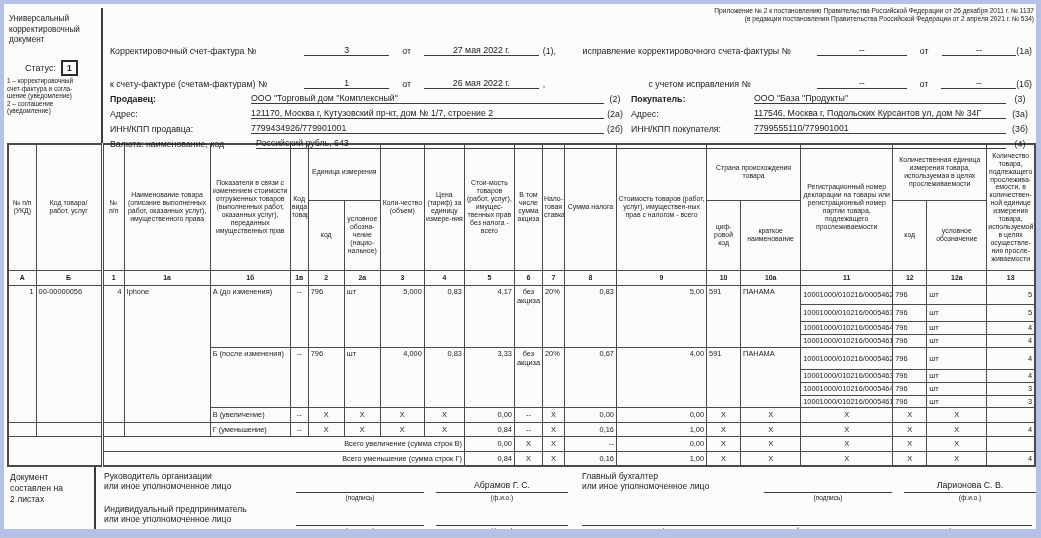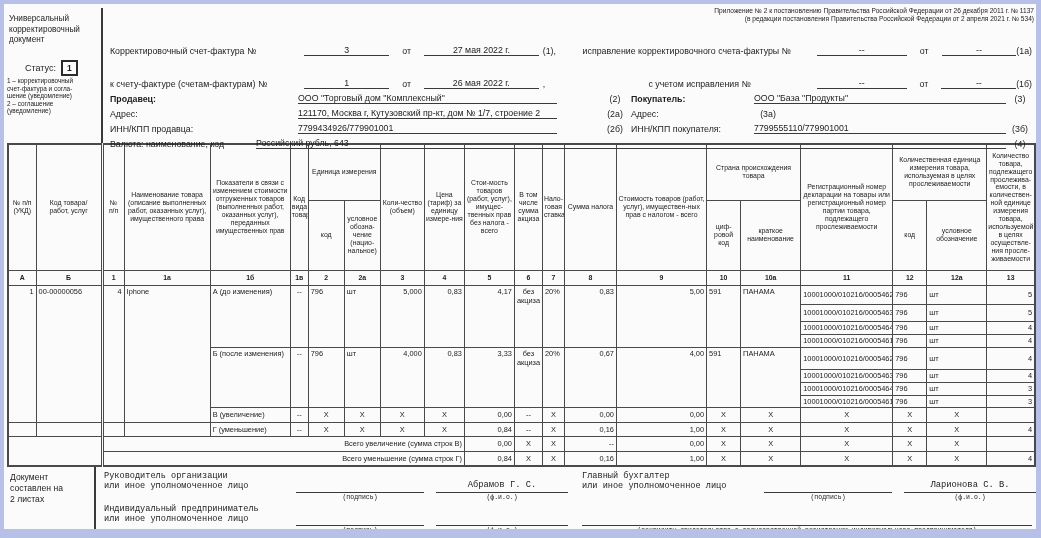--- a/index.html
+++ b/index.html
@@ -24,42 +24,42 @@
   .w-date{width:115px;}
   .w-ref{width:40px;padding-left:4px;}
   .w-lbl2{width:235px;}
   .w-no2{width:90px;}
   .w-date2{width:75px;}
   .w-refend{flex:1;text-align:right;padding-right:2px;}
   .prow{display:flex;align-items:flex-end;font-size:8.8px;height:14px;margin-top:1px;}
   .p-lbl{width:141px;padding-left:6px;}
   .p-val{flex:1;border-bottom:1px solid #3a3a3a;}
   .p-ref{width:22px;text-align:center;}
-  .p-left{display:flex;align-items:center;width:522px;gap:47px;}
+  .p-left{display:flex;align-items:center;width:522px;}
   .p-right{display:flex;align-items:flex-end;flex:1;}
   .p-lbl2{width:123px;padding-left:5px;}
   .p-ref2{width:28px;text-align:center;}
   .bold{font-weight:bold;}
   
   .main-table{border-collapse:collapse;table-layout:fixed;width:1029px;margin-left:3px;border:2px solid #4a4a4a;}
   .main-table td{border:1px solid #4a4a4a;padding:1px 2px;font-size:7.4px;overflow:hidden;vertical-align:middle;}
   .main-table thead td{text-align:center;font-size:6.9px;line-height:1.15;padding:1px;}
   .hn td{font-weight:bold;font-size:7.2px;text-align:center;height:12px;padding:0;}
   .dbr{border-right:3px double #4a4a4a !important;}
   .c{text-align:center;} .r{text-align:right;} .l{text-align:left;}
   .top{vertical-align:top !important;}
   .regcell{font-size:6.4px;white-space:nowrap;}
   tr.h1{height:56px;} tr.h2{height:70px;}
   tr.ra1{height:19px;} tr.ra2{height:17px;} tr.ra3{height:13px;} tr.ra4{height:13px;}
   tr.rb1{height:22px;} tr.rb2{height:13px;} tr.rb3{height:13px;} tr.rb4{height:12px;}
   tr.rv{height:15px;} tr.rg{height:14px;} tr.rt1{height:15px;} tr.rt2{height:15px;}
   
   .footer{position:relative;display:flex;margin-top:0;}
   .pagesbox{width:97px;border-right:2px solid #3a3a3a;padding:5px 0 0 6px;font-size:8.6px;line-height:1.3;height:62px;box-sizing:border-box;}
-  .sigarea{flex:1;padding:4px 0 0 8px;font-family:Liberation Mono, monospace;}
+  .sigarea{flex:1;padding:4px 0 0 8px;}
   .sigrow{display:flex;align-items:flex-start;}
   .sr2{margin-top:3px;}
   .slabel{font-size:8.6px;line-height:1.22;}
   .w-l1{width:192px;} .w-l2{width:182px;}
   .sigblk{margin-top:9px;}
   .w-sig{width:128px;} .w-fio{width:132px;}
   .sp12{width:12px;} .sp14{width:14px;}
   .sigline{height:12px;border-bottom:1px solid #3a3a3a;text-align:center;font-size:8.8px;}
   .cap{text-align:center;font-size:6.5px;padding-top:1px;}
   .w-req{flex:1;margin-right:4px;}
@@ -132,20 +132,21 @@
       </div>
 
       <div class="prow">
         <div class="p-left">
           <span class="p-lbl">Адрес:</span>
           <span class="p-val">121170, Москва г, Кутузовский пр-кт, дом № 1/7, строение 2</span>
           <span class="p-ref">(2а)</span>
         </div>
         <div class="p-right">
           <span class="p-lbl2">Адрес:</span>
+          <span class="p-val">117546, Москва г, Подольских Курсантов ул, дом № 34Г</span>
           <span class="p-ref2">(3а)</span>
         </div>
       </div>
 
       <div class="prow">
         <div class="p-left">
           <span class="p-lbl">ИНН/КПП продавца:</span>
           <span class="p-val">7799434926/779901001</span>
           <span class="p-ref">(2б)</span>
         </div>

